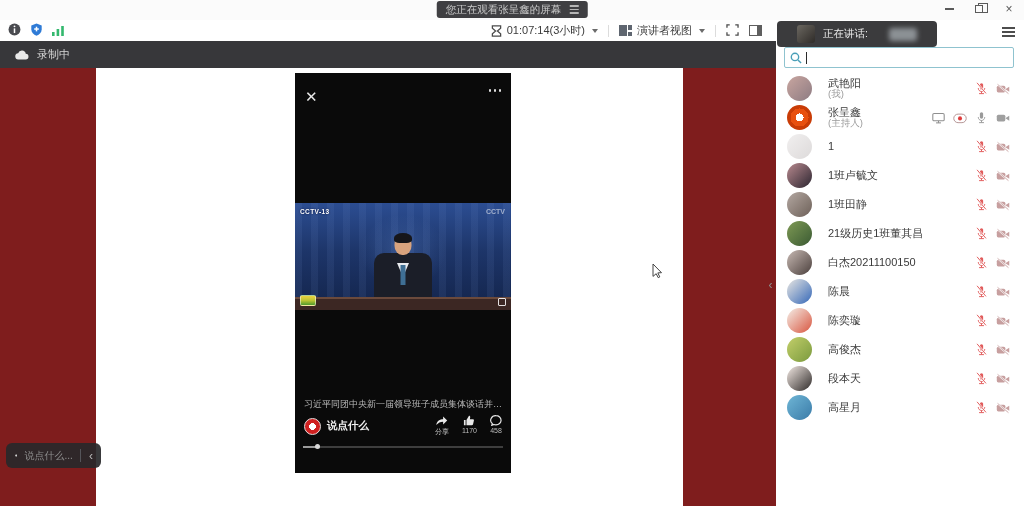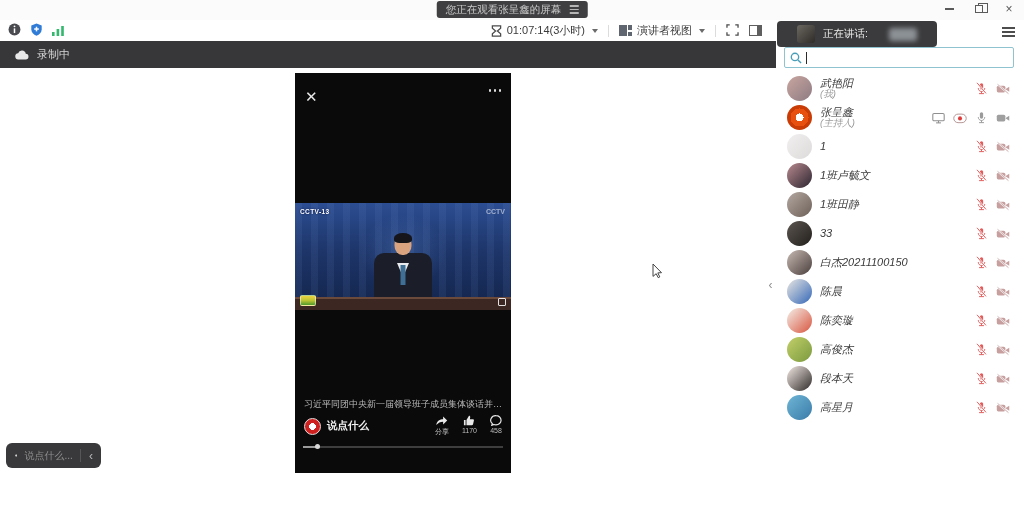--- a/index.html
+++ b/index.html
@@ -31,21 +31,21 @@
   .tb-div { width:1px; height:12px; background:#dcdcdc; }
   .layout-ic { position:relative; width:13px; height:11px; }
   .layout-ic i { position:absolute; background:#5f6670; }
   .layout-ic i:nth-child(1){ left:0; top:0; width:8px; height:11px; }
   .layout-ic i:nth-child(2){ right:0; top:0; width:4px; height:5px; }
   .layout-ic i:nth-child(3){ right:0; bottom:0; width:4px; height:4px; }
   .panel-ic { position:relative; width:13px; height:11px; border:1.3px solid #5f5f5f; }
   .panel-ic i { position:absolute; right:0; top:0; bottom:0; width:4px; background:#5f5f5f; }
 
   
-  .main { position:absolute; left:0; top:41px; width:776px; height:465px; background:#ffffff; overflow:hidden; }
+  .main { position:absolute; left:0; top:41px; width:776px; height:465px; background:#7f1d1d; overflow:hidden; }
   .recbar { position:absolute; left:0; top:0; width:776px; height:27px; background:#37373a;
     display:flex; align-items:center; gap:8px; padding-left:15px; }
   .recbar .lbl { font-size:11px; color:#d6d6d6; }
   .page { position:absolute; left:96px; top:27px; width:587px; height:438px; background:#ffffff; }
 
   
   .player { position:absolute; left:199px; top:5px; width:216px; height:400px; background:#0a0a0a; }
   .pl-close { position:absolute; left:10px; top:16px; color:#e8e8e8; font-size:15px; line-height:1; cursor:default; }
   .pl-more { position:absolute; right:10px; top:16px; display:flex; gap:2.5px; }
   .pl-more i { width:2.5px; height:2.5px; border-radius:50%; background:#dedede; }
@@ -104,21 +104,21 @@
   .menu-ic { position:absolute; right:9px; top:7px; display:flex; flex-direction:column; gap:2.5px; cursor:default; }
   .menu-ic i { width:13px; height:1.6px; background:#4d4d4d; }
 
   .search-box { position:absolute; left:8px; top:27px; width:230px; height:21px; border:1px solid #8fc3cf;
     border-radius:2px; background:#fff; display:flex; align-items:center; padding:0 5px; gap:4px; }
   .search-caret { width:1px; height:12px; background:#2a2a2a; }
 
   .plist { position:absolute; left:0; top:54px; width:248px; height:432px; overflow:hidden; }
   .prow { display:flex; align-items:center; height:29px; padding:0 14px 0 11px; }
   .pavatar { flex:0 0 auto; width:25px; height:25px; border-radius:50%; }
-  .pnames { margin-left:8px; display:flex; flex-direction:column; justify-content:center; line-height:1.15; min-width:0;font-style:italic; }
+  .pnames { margin-left:16px; display:flex; flex-direction:column; justify-content:center; line-height:1.15; min-width:0; }
   .pname { font-size:11px; color:#3a3a3a; white-space:nowrap; }
   .psub { font-size:9.5px; color:#9a9a9a; }
   .picons { margin-left:auto; display:flex; align-items:center; gap:8px; }
 </style>
 </head>
 <body>
 
 <div class="app">
 
   <div class="titlebar">
@@ -419,23 +419,23 @@
             </svg>
             <svg width="14" height="12" viewBox="0 0 18 14">
               <rect x="1" y="2.8" width="11" height="8.6" rx="2" fill="#c79f9f"></rect>
               <path d="M12.5 6.9L17 4v6.4l-4.5-2.7z" fill="#c79f9f"></path>
               <line x1="2" y1="1" x2="16" y2="13" stroke="#ffffff" stroke-width="2.2"></line>
               <line x1="2" y1="1" x2="16" y2="13" stroke="#c79f9f" stroke-width="1.1"></line>
             </svg>
           </span>
   </div>
         <div class="prow">
-    <span class="pavatar" style="background: linear-gradient(135deg, rgb(92, 86, 80), rgb(34, 31, 28));"></span>
-    <span class="pnames">
-      <span class="pname">33</span>
+    <span class="pavatar" style="background: linear-gradient(135deg, rgb(127, 154, 85), rgb(58, 90, 51));"></span>
+    <span class="pnames">
+      <span class="pname">21级历史1班董其昌</span>
 
     </span>
     <span class="picons">
             <svg width="13" height="13" viewBox="0 0 16 16">
               <rect x="6" y="1.5" width="4" height="8" rx="2" fill="#e15b5b"></rect>
               <path d="M4 7.5c0 2.3 1.8 4.2 4 4.2s4-1.9 4-4.2" fill="none" stroke="#e15b5b" stroke-width="1.2"></path>
               <line x1="8" y1="11.7" x2="8" y2="14" stroke="#e15b5b" stroke-width="1.2"></line>
               <line x1="5" y1="14.3" x2="11" y2="14.3" stroke="#e15b5b" stroke-width="1.2"></line>
               <line x1="2.5" y1="1" x2="13.5" y2="14" stroke="#ffffff" stroke-width="2.4"></line>
               <line x1="2.5" y1="1" x2="13.5" y2="14" stroke="#e15b5b" stroke-width="1.2"></line>

